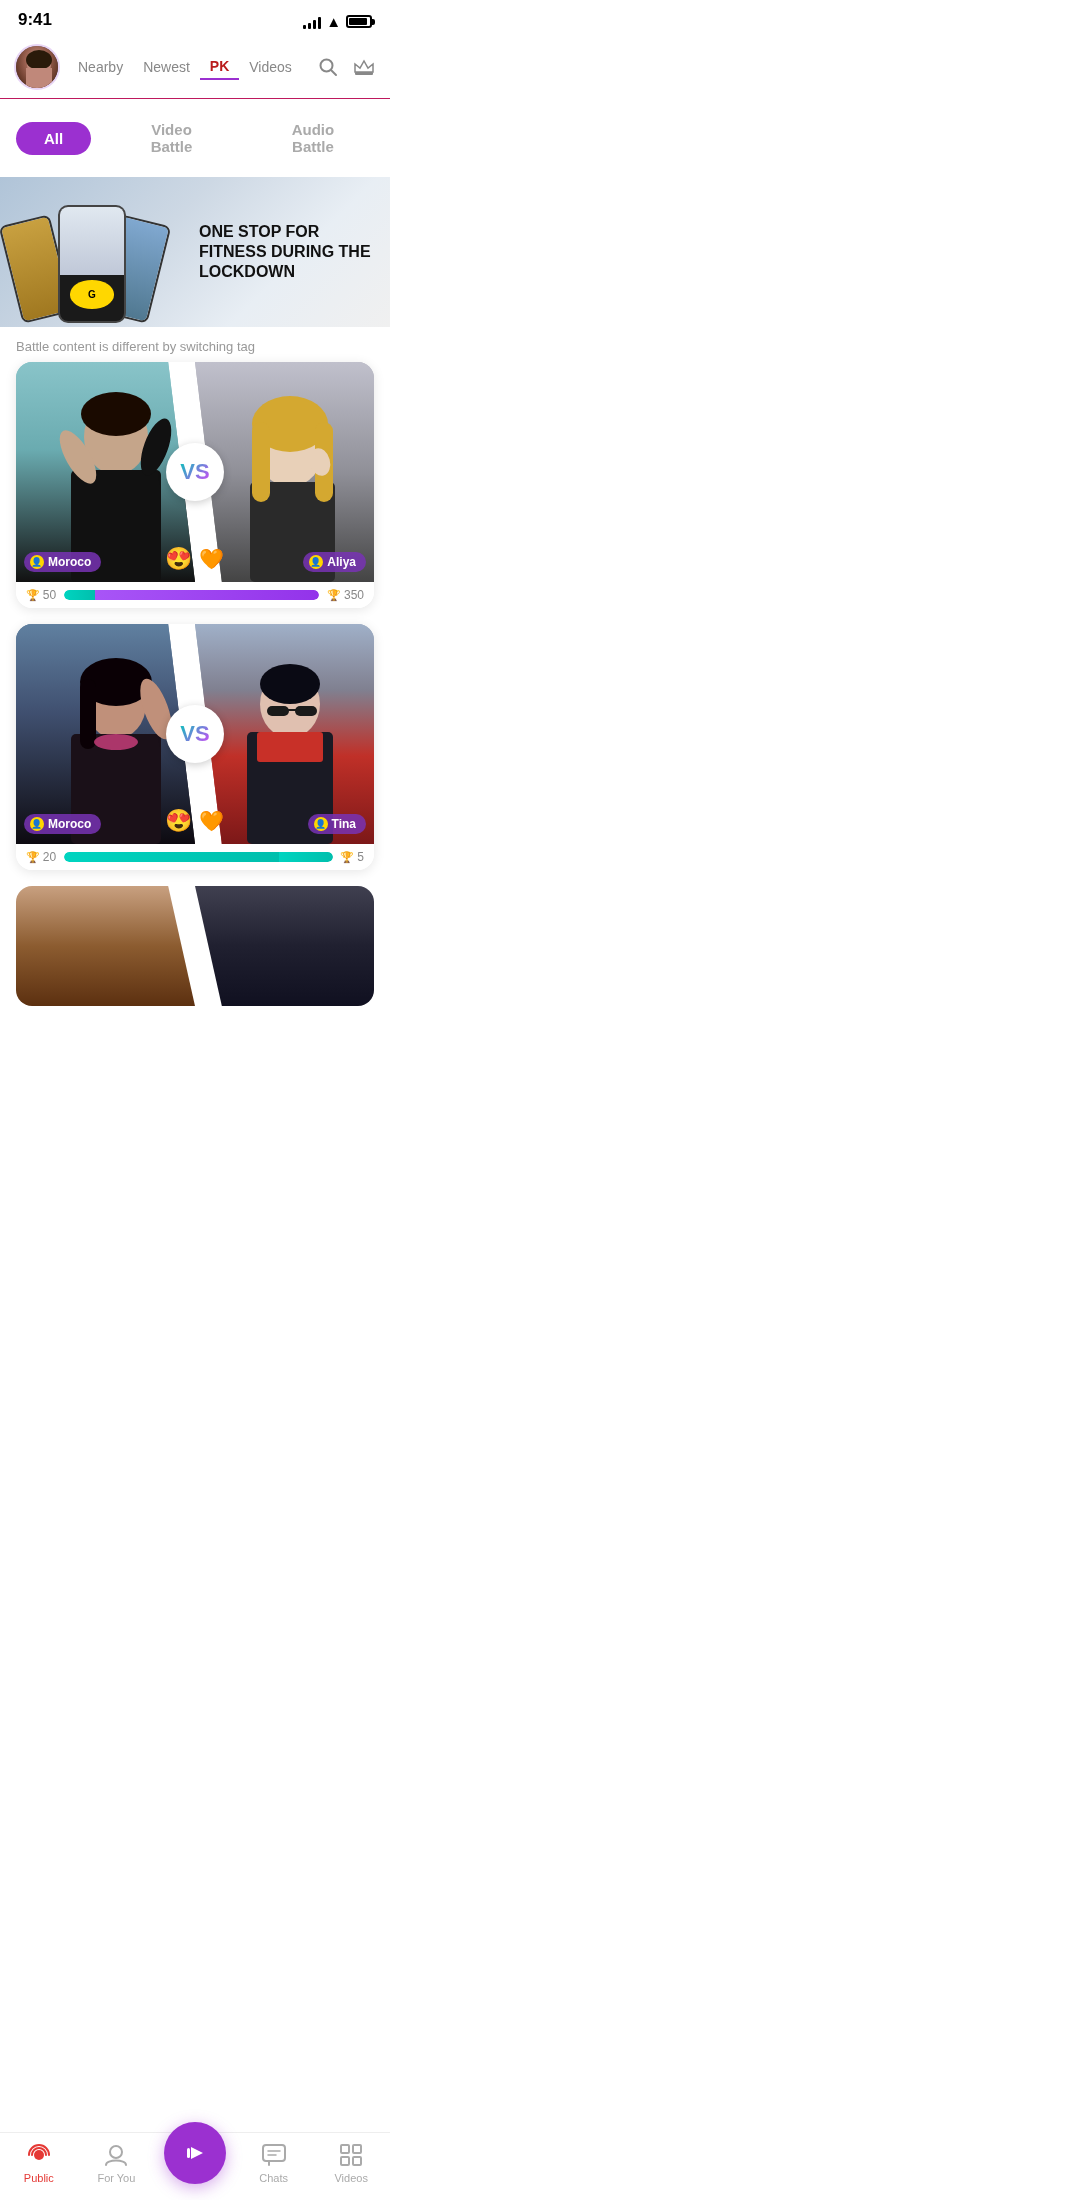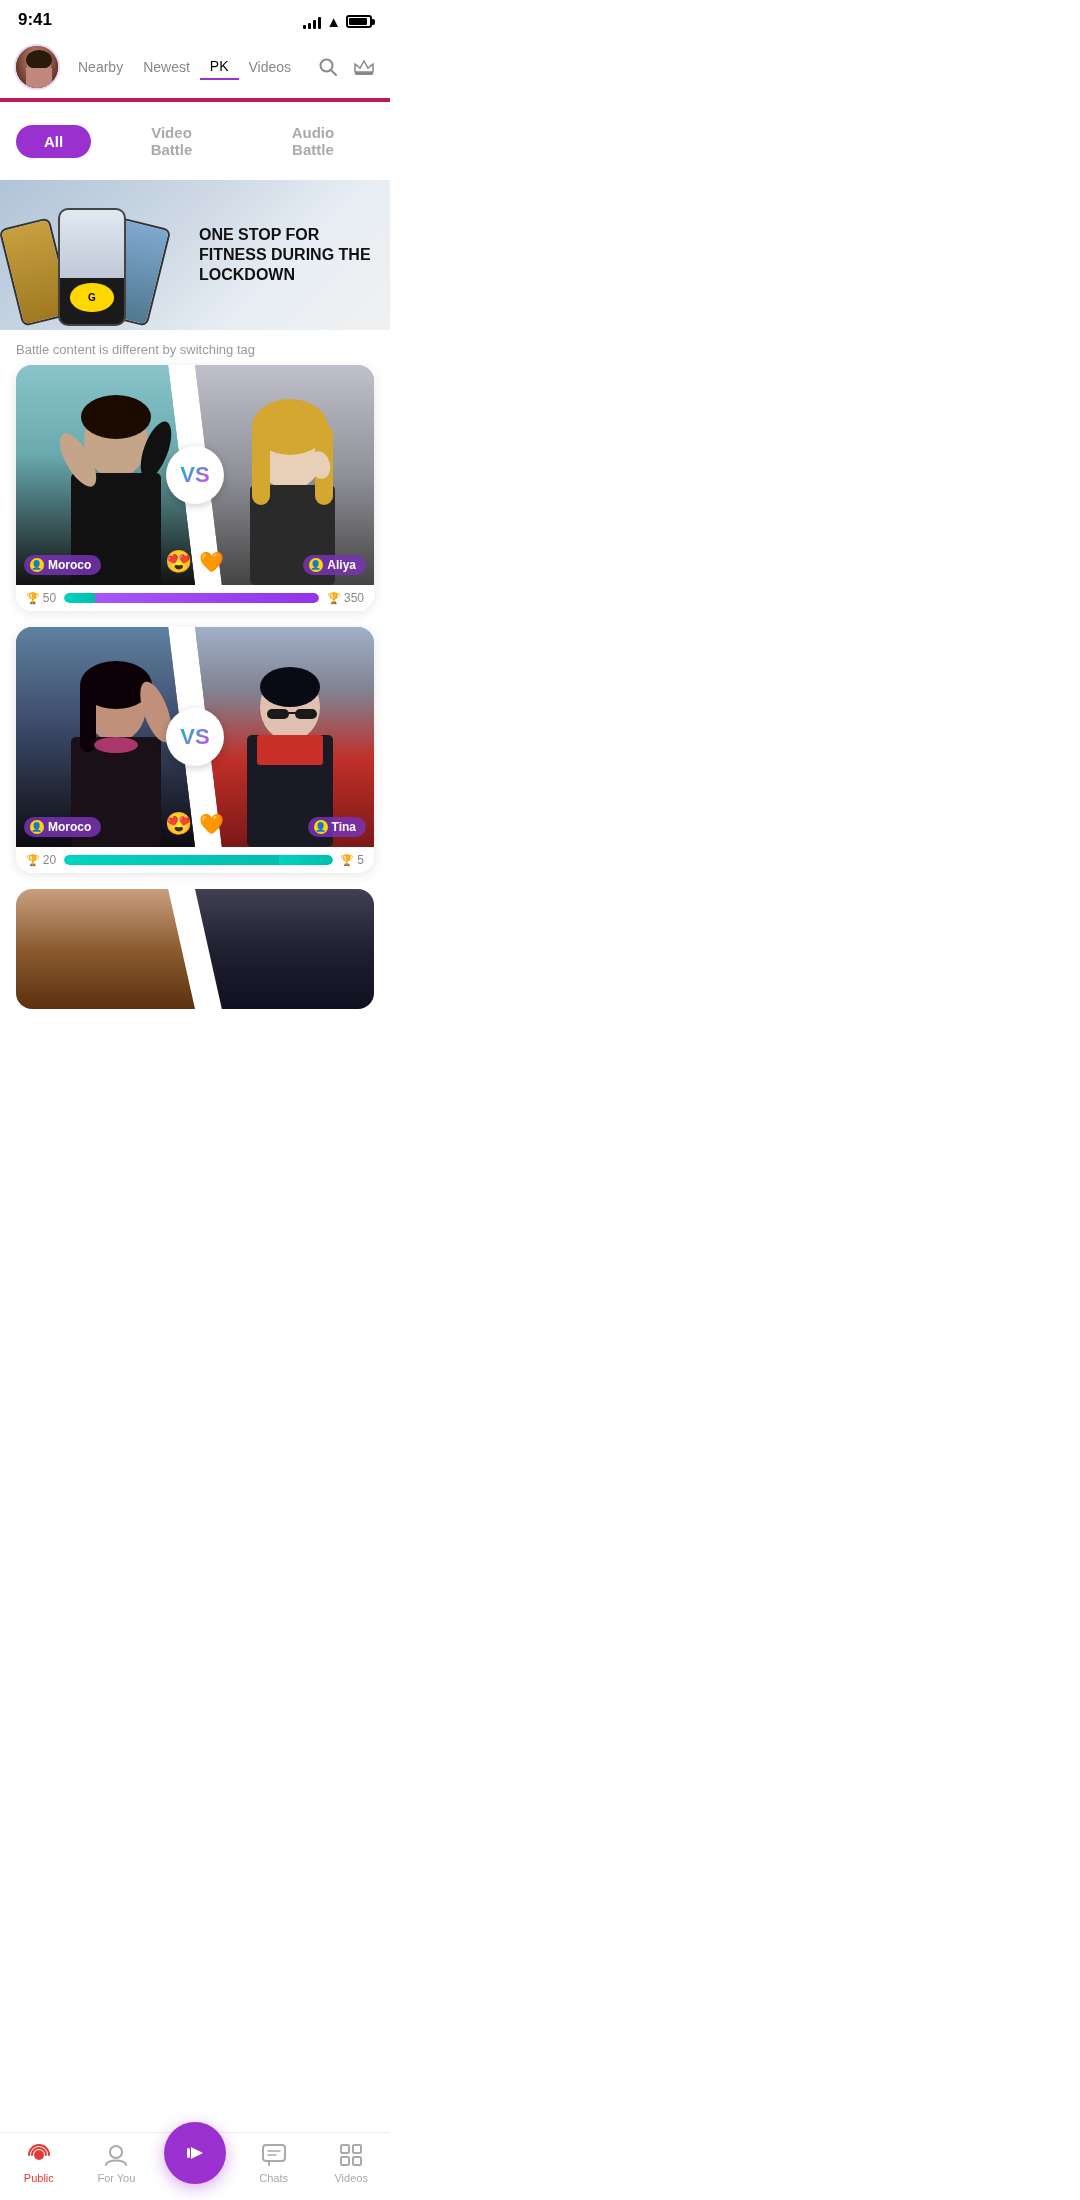--- a/index.html
+++ b/index.html
@@ -68,21 +68,21 @@
       background: #000;
       border-radius: 1px;
     }
 
     
     .header {
       display: flex;
       align-items: center;
       padding: 8px 14px;
       gap: 8px;
-      border-bottom: 4px solid #be185d;
+      border-bottom: 1px solid #be185d;
     }
     .avatar {
       width: 46px;
       height: 46px;
       border-radius: 50%;
       overflow: hidden;
       flex-shrink: 0;
       background: linear-gradient(135deg, #667 0%, #334 100%);
       border: 2px solid #e8d5f5;
     }
@@ -99,22 +99,22 @@
       flex: 1;
     }
     .nav-tab {
       padding: 4px 10px;
       font-size: 14px;
       color: #888;
       cursor: pointer;
       white-space: nowrap;
     }
     .nav-tab.active {
-      color: #000000;
-      font-weight: 400;
+      color: #b91c1c;
+      font-weight: 700;
       border-bottom: 2px solid #9b30d0;
     }
     .nav-icons {
       display: flex;
       align-items: center;
       gap: 12px;
     }
     .nav-icon {
       width: 24px;
       height: 24px;

